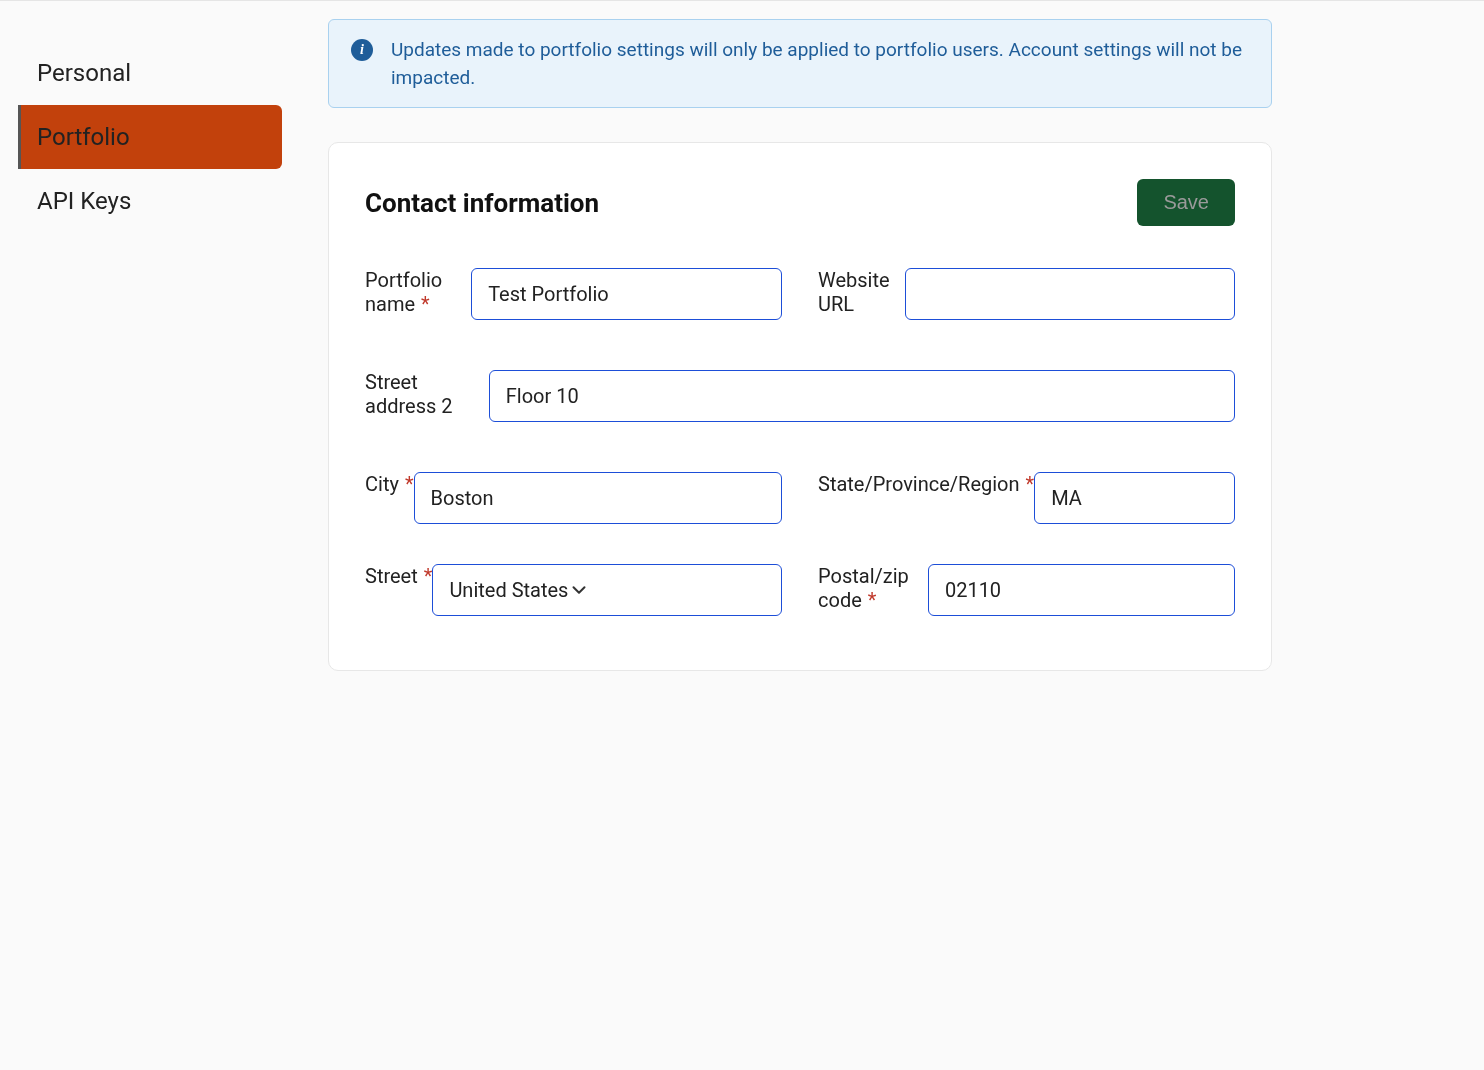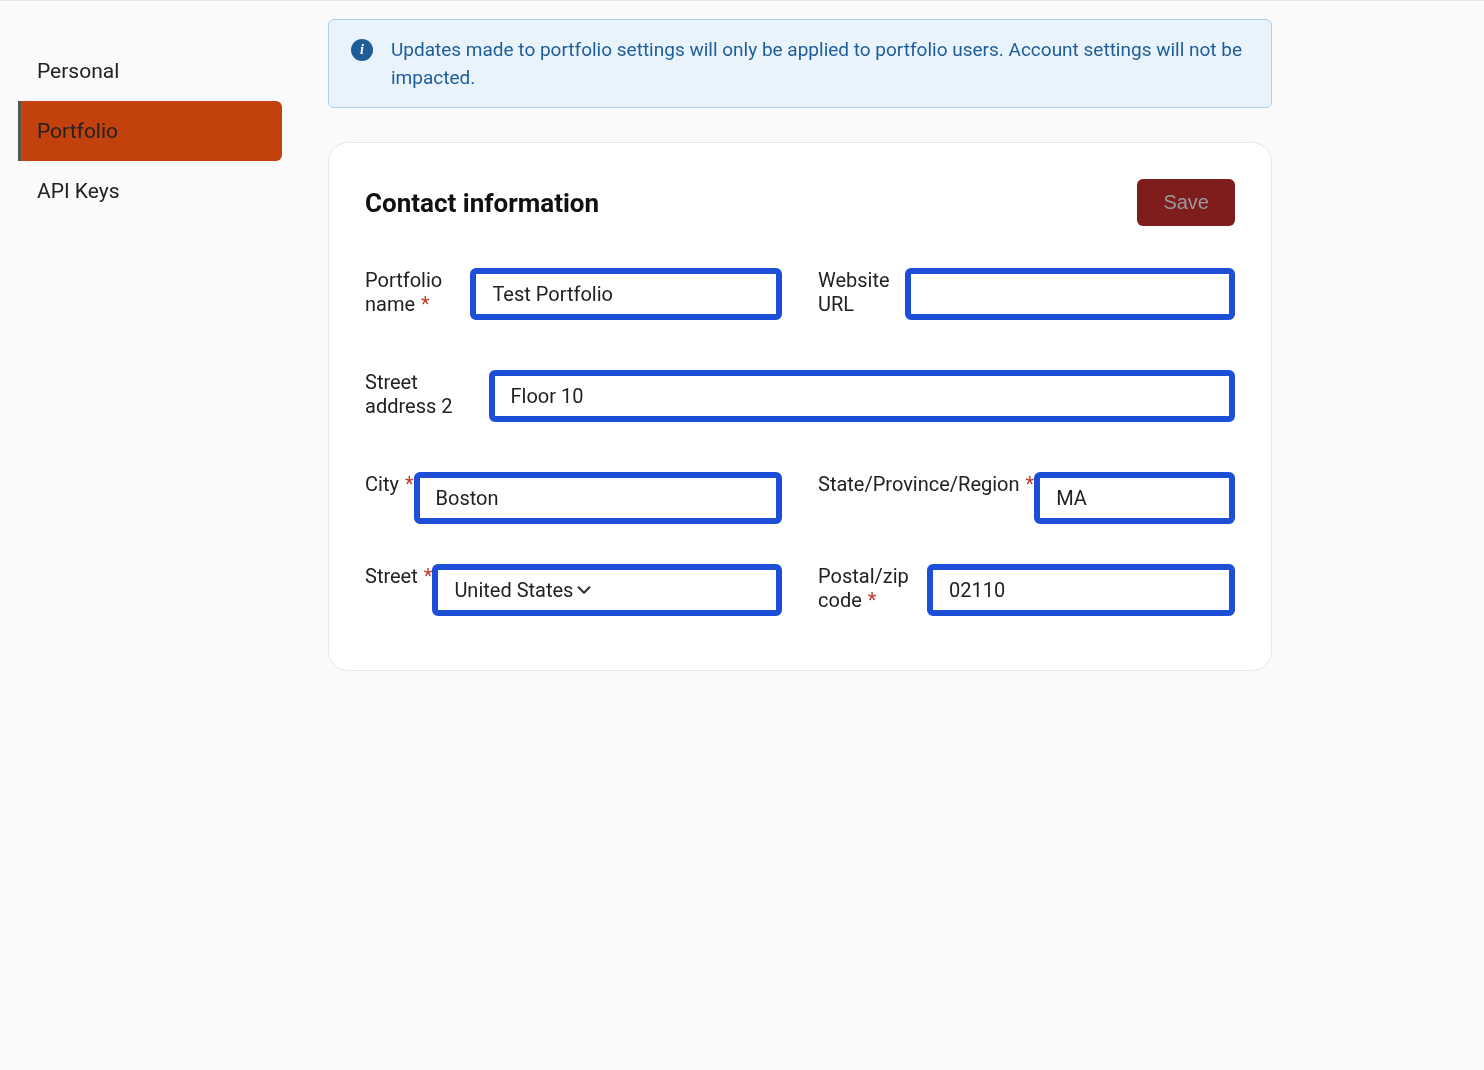--- a/index.html
+++ b/index.html
@@ -19,21 +19,21 @@
       border-top: 1px solid #e5e5e5;
     }
     
     .sidebar {
       width: 300px;
       padding: 40px 18px 18px 18px;
       flex-shrink: 0;
     }
     .sidebar-item {
       padding: 18px 16px;
-      font-size: 21px;
+      font-size: 24px;
       color: #222;
       border-radius: 6px;
       border-left: 3px solid transparent;
       cursor: pointer;
     }
     .sidebar-item.active {
       background: #c2410c;
       border-left: 3px solid #555;
       border-radius: 0 6px 6px 0;
     }
@@ -74,36 +74,36 @@
       justify-content: center;
       font-size: 14px;
       font-weight: bold;
       font-style: italic;
       font-family: Georgia, serif;
     }
     
     .card {
       background: #fff;
       border: 1px solid #e7e7e7;
-      border-radius: 20px;
+      border-radius: 10px;
       padding: 36px 36px 44px 36px;
     }
     .card-header {
       display: flex;
       justify-content: space-between;
       align-items: center;
       margin-bottom: 42px;
     }
     .card-title {
       font-size: 26px;
       font-weight: 700;
       color: #111;
     }
     .save-btn {
-      background: #7f1d1d;
+      background: #14532d;
       color: #9a9a9a;
       border: none;
       border-radius: 6px;
       padding: 12px 26px;
       font-size: 20px;
       cursor: default;
     }
     
     .form-row {
       display: flex;
@@ -126,21 +126,21 @@
       color: #222;
       margin-bottom: 14px;
     }
     .req {
       color: #c0392b;
       margin-left: 6px;
     }
     .text-input, .select-wrap {
       width: 100%;
       height: 52px;
-      border: 6px solid #1d4ed8;
+      border: 1px solid #1d4ed8;
       border-radius: 6px;
       padding: 0 16px;
       font-size: 20px;
       color: #222;
       background: #fff;
       font-family: inherit;
     }
     .select-wrap {
       display: flex;
       align-items: center;

